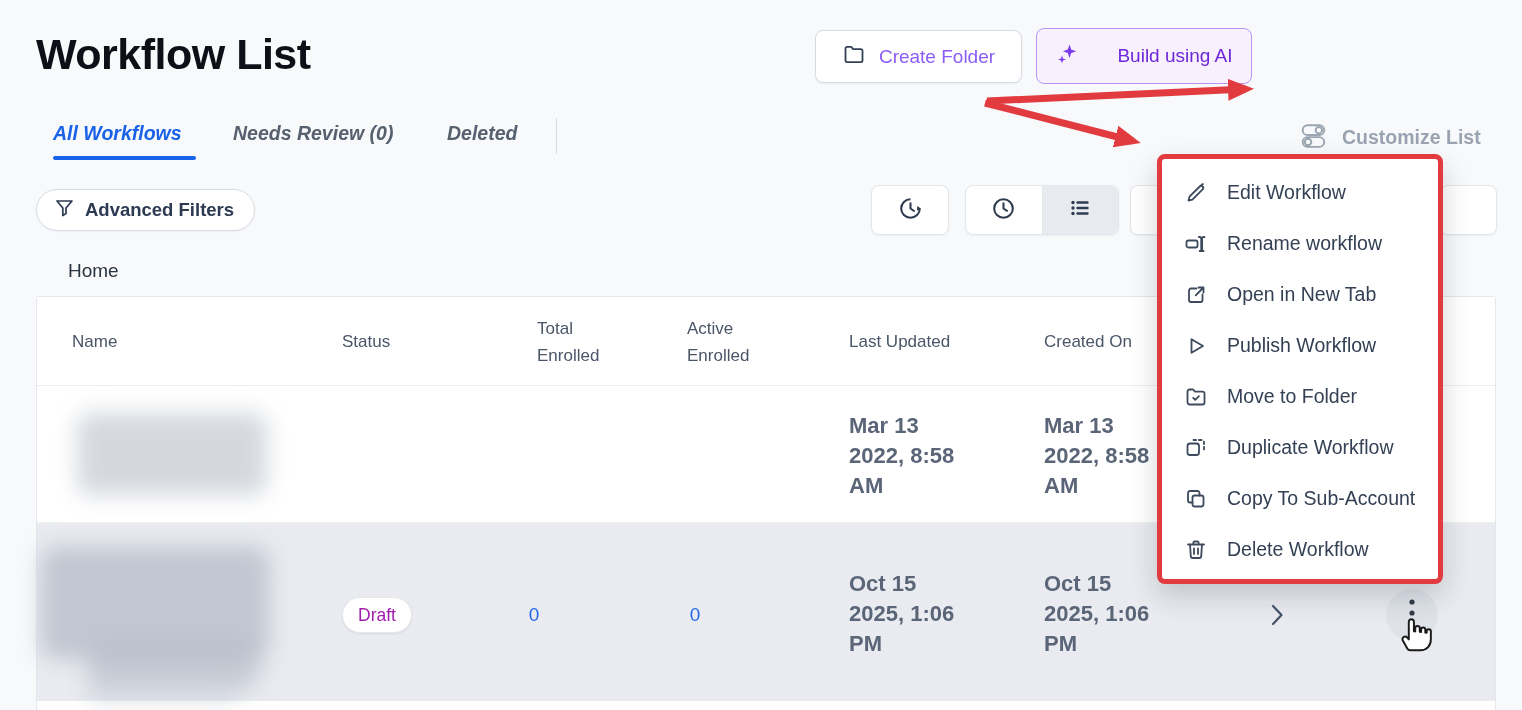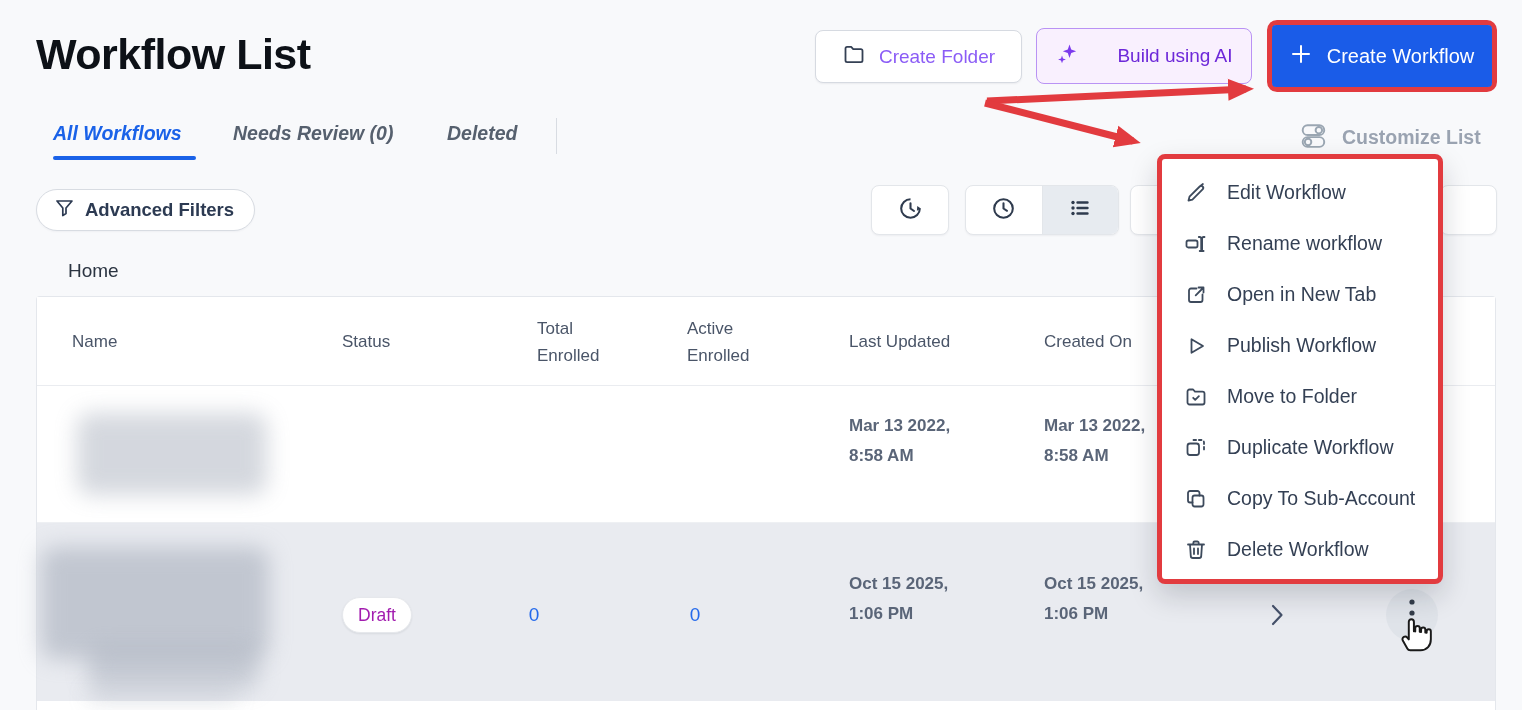--- a/index.html
+++ b/index.html
@@ -54,21 +54,21 @@
   .trow1 { left:0; top:89px; width:100%; height:137px; background:#fff; border-bottom:1px solid #eef0f3; }
   .trow2 { left:0; top:226px; width:100%; height:178px; background:#e9ebf0; }
   .trow3 { left:0; top:404px; width:100%; height:10px; background:#fff; }
 
   .blur-blob { position:absolute; background:#9aa2b1; border-radius:14px; filter:blur(11px); }
   .blob-r1 { left:40px; top:116px; width:190px; height:82px; opacity:.42; }
   .blob-r2a { left:4px; top:250px; width:228px; height:112px; opacity:.5; }
   .blob-r2b { left:50px; top:350px; width:172px; height:42px; opacity:.42; }
   .blob-r2c { left:50px; top:392px; width:150px; height:14px; opacity:.25; }
 
-  .datecell { position:absolute; width:118px; font-size:17px; font-weight:600; color:#5a6578; line-height:30px; }
+  .datecell { position:absolute; width:118px; font-size:22px; font-weight:600; color:#5a6578; line-height:30px; }
   .d-r1-upd { left:812px; top:114px; }
   .d-r1-cre { left:1007px; top:114px; }
   .d-r2-upd { left:812px; top:272px; }
   .d-r2-cre { left:1007px; top:272px; }
 
   .pill-draft { position:absolute; left:305px; top:300px; width:70px; height:36px; background:#fff; border:1px solid #e6e8ec; border-radius:18px; display:flex; align-items:center; justify-content:center; font-size:17.5px; color:#a21caf; box-shadow:0 1px 2px rgba(16,24,40,.08); }
   .numlink { position:absolute; transform:translate(-50%,-50%); color:#2469eb; font-size:19px; font-weight:500; cursor:pointer; }
   .n-total { left:497px; top:318px; }
   .n-active { left:658px; top:318px; }
   .chev { position:absolute; left:1234px; top:305px; cursor:pointer; }
@@ -102,30 +102,20 @@
   <div class="abs btn btn-ai">
     <span>
       <svg width="26" height="26" viewBox="0 0 26 26">
         <path d="M14.5 3.5l1.7 5 5 1.7-5 1.7-1.7 5-1.7-5-5-1.7 5-1.7z" fill="#7c3aed"></path>
         <path d="M7 14.5l1 2.9 2.9 1-2.9 1-1 2.9-1-2.9-2.9-1 2.9-1z" fill="#7c3aed"></path>
       </svg>
     </span>
     <span>Build using AI</span>
   </div>
 
-  <div class="abs red-frame">
-    <div class="btn btn-create">
-      <span>
-        <svg width="22" height="22" viewBox="0 0 22 22">
-            <path d="M11 3v16M3 11h16" stroke="#fff" stroke-width="2" stroke-linecap="round"></path>
-          </svg>
-      </span>
-      <span>Create Workflow</span>
-    </div>
-  </div>
 
   <div class="abs tab tab-all">All Workflows</div>
   <div class="abs tab-underline"></div>
   <div class="abs tab tab-needs">Needs Review (0)</div>
   <div class="abs tab tab-deleted">Deleted</div>
   <div class="abs tabs-divider"></div>
 
 
   <div class="abs customize">
     <span>

